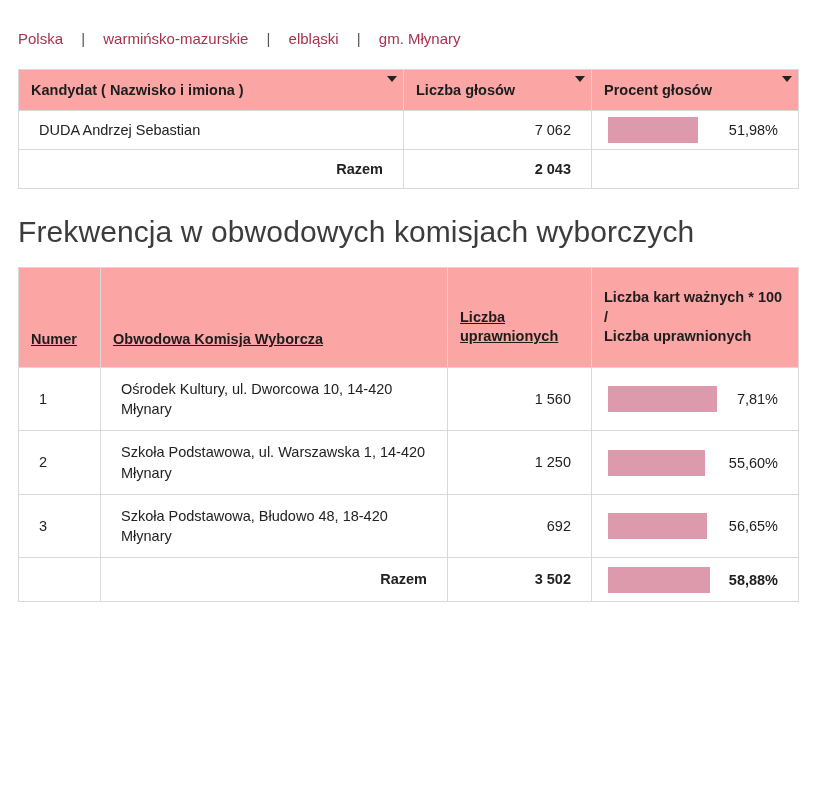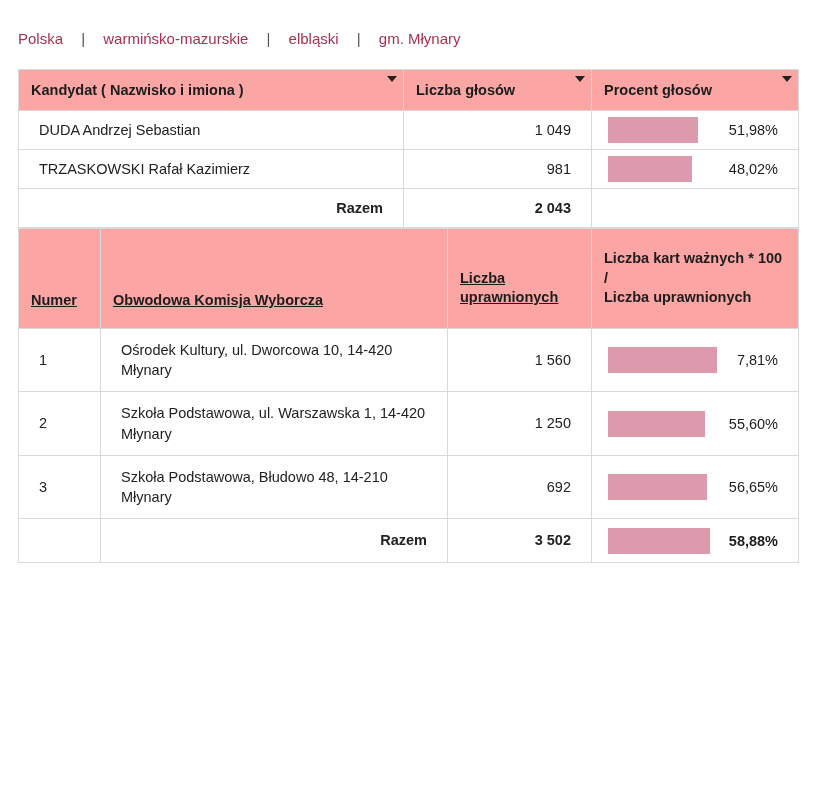--- a/index.html
+++ b/index.html
@@ -175,46 +175,37 @@
         </th>
         <th>
           <span>Procent głosów</span>
           <span class="sort-arrow down"></span>
         </th>
       </tr>
     </thead>
     <tbody>
       <tr>
         <td>DUDA Andrzej Sebastian</td>
-        <td class="num">1 049</td>
+        <td class="num">7 062</td>
         <td class="bar-cell">
           <div class="bar-wrap">
             <div class="bar-fill" style="width: 51.98%;"></div>
             <span class="bar-label">51,98%</span>
-          </div>
-        </td>
-      </tr>
-      <tr>
-        <td>TRZASKOWSKI Rafał Kazimierz</td>
-        <td class="num">981</td>
-        <td class="bar-cell">
-          <div class="bar-wrap">
-            <div class="bar-fill" style="width: 48.02%;"></div>
-            <span class="bar-label">48,02%</span>
           </div>
         </td>
       </tr>
       <tr class="total-row">
         <td class="total-label">Razem</td>
         <td class="num">2 043</td>
         <td></td>
       </tr>
     </tbody>
   </table>
 
+  <h1 class="section-title second">Frekwencja w obwodowych komisjach wyborczych</h1>
 
   <table class="t2">
     <colgroup>
       <col class="c1">
         <col class="c2">
         <col class="c3">
         <col class="c4">
     </colgroup>
     <thead>
       <tr>
@@ -252,21 +243,21 @@
         <td class="num">1 250</td>
         <td class="bar-cell">
           <div class="bar-wrap">
             <div class="bar-fill" style="width: 55.6%;"></div>
             <span class="bar-label">55,60%</span>
           </div>
         </td>
       </tr>
       <tr>
         <td>3</td>
-        <td>Szkoła Podstawowa, Błudowo 48, 14-210 Młynary</td>
+        <td>Szkoła Podstawowa, Błudowo 48, 18-420 Młynary</td>
         <td class="num">692</td>
         <td class="bar-cell">
           <div class="bar-wrap">
             <div class="bar-fill" style="width: 56.65%;"></div>
             <span class="bar-label">56,65%</span>
           </div>
         </td>
       </tr>
       <tr class="total-row">
         <td></td>

